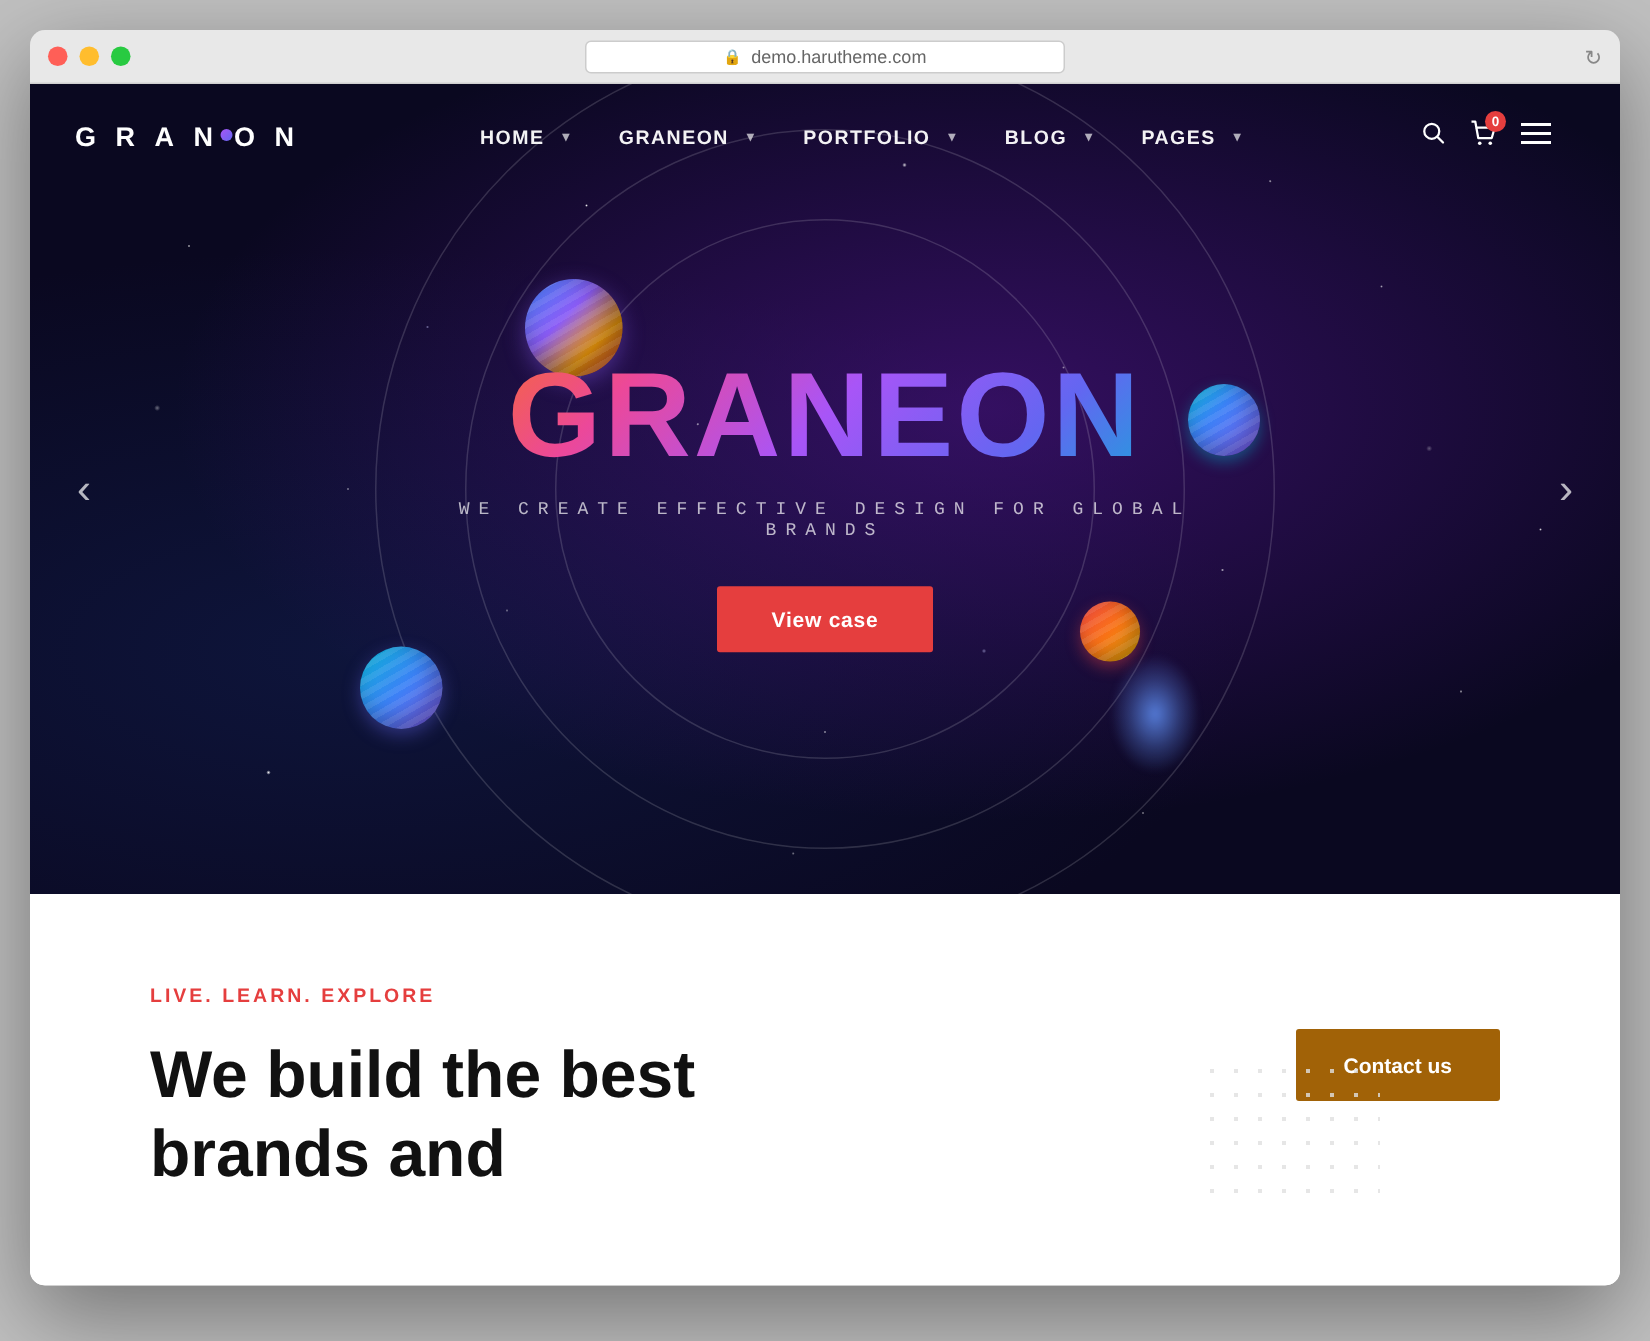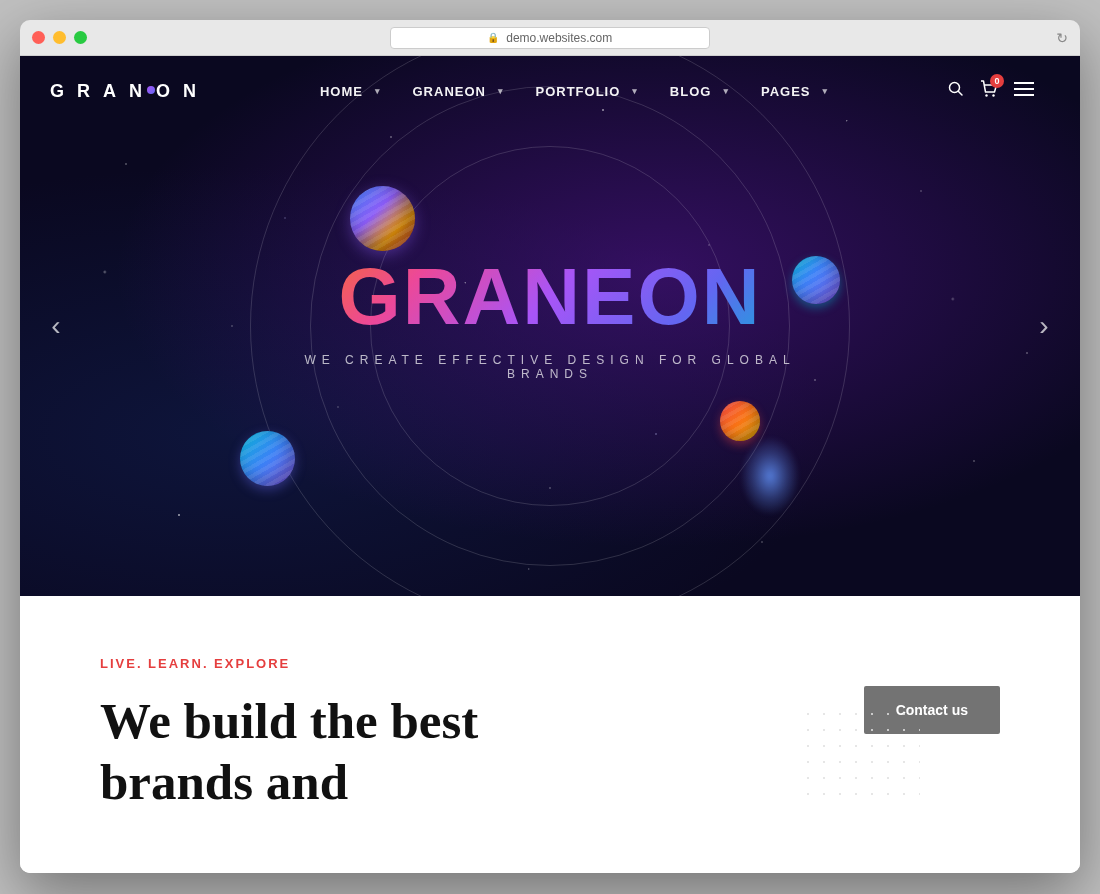--- a/index.html
+++ b/index.html
@@ -255,20 +255,21 @@
       background-clip: text;
       letter-spacing: 2px;
     }
 
     .hero-tagline {
       color: rgba(255,255,255,0.7);
       font-size: 12px;
       letter-spacing: 6px;
       text-transform: uppercase;
       margin-bottom: 30px;
+      font-family: Liberation Mono, monospace;
     }
 
     .hero-btn {
       background: #e53e3e;
       color: #fff;
       border: none;
       padding: 14px 36px;
       font-size: 14px;
       font-weight: 600;
       cursor: pointer;
@@ -374,30 +375,29 @@
     .section-tag {
       color: #e53e3e;
       font-size: 13px;
       font-weight: 700;
       letter-spacing: 2px;
       text-transform: uppercase;
       margin-bottom: 20px;
     }
 
     .section-heading {
-      font-size: 51px;
+      font-size: 44px;
       font-weight: 800;
       color: #111;
       line-height: 1.2;
       max-width: 500px;
-      font-family: Liberation Serif, serif;
     }
 
     .contact-btn {
-      background: #737373;
+      background: #a16207;
       color: #fff;
       border: none;
       padding: 16px 32px;
       font-size: 14px;
       font-weight: 600;
       cursor: pointer;
       border-radius: 2px;
       white-space: nowrap;
       margin-top: 10px;
       align-self: center;
@@ -428,21 +428,21 @@
 <body>
 
 <div class="mac-window">
 
   <div class="mac-titlebar">
     <div class="traffic-light tl-red"></div>
     <div class="traffic-light tl-yellow"></div>
     <div class="traffic-light tl-green"></div>
     <div class="url-bar">
       <span class="lock-icon">🔒</span>
-      <span>demo.websites.com</span>
+      <span>demo.harutheme.com</span>
     </div>
     <div class="reload-icon">↻</div>
   </div>
 
   <div class="website">
 
     <div class="hero">
       <div class="stars"></div>
 
       <div class="orbit-rings">
@@ -504,20 +504,21 @@
               <line x1="0" y1="7" x2="20" y2="7" stroke="white" stroke-width="2"></line>
               <line x1="0" y1="13" x2="20" y2="13" stroke="white" stroke-width="2"></line>
             </svg>
           </div>
         </div>
       </nav>
 
       <div class="hero-content">
         <h1 class="hero-title">GRANEON</h1>
         <p class="hero-tagline">WE CREATE EFFECTIVE DESIGN FOR GLOBAL BRANDS</p>
+        <button class="hero-btn">View case</button>
       </div>
 
       <div class="carousel-arrow arrow-left">
         <span>‹</span>
       </div>
       <div class="carousel-arrow arrow-right">
         <span>›</span>
       </div>
     </div>
 

